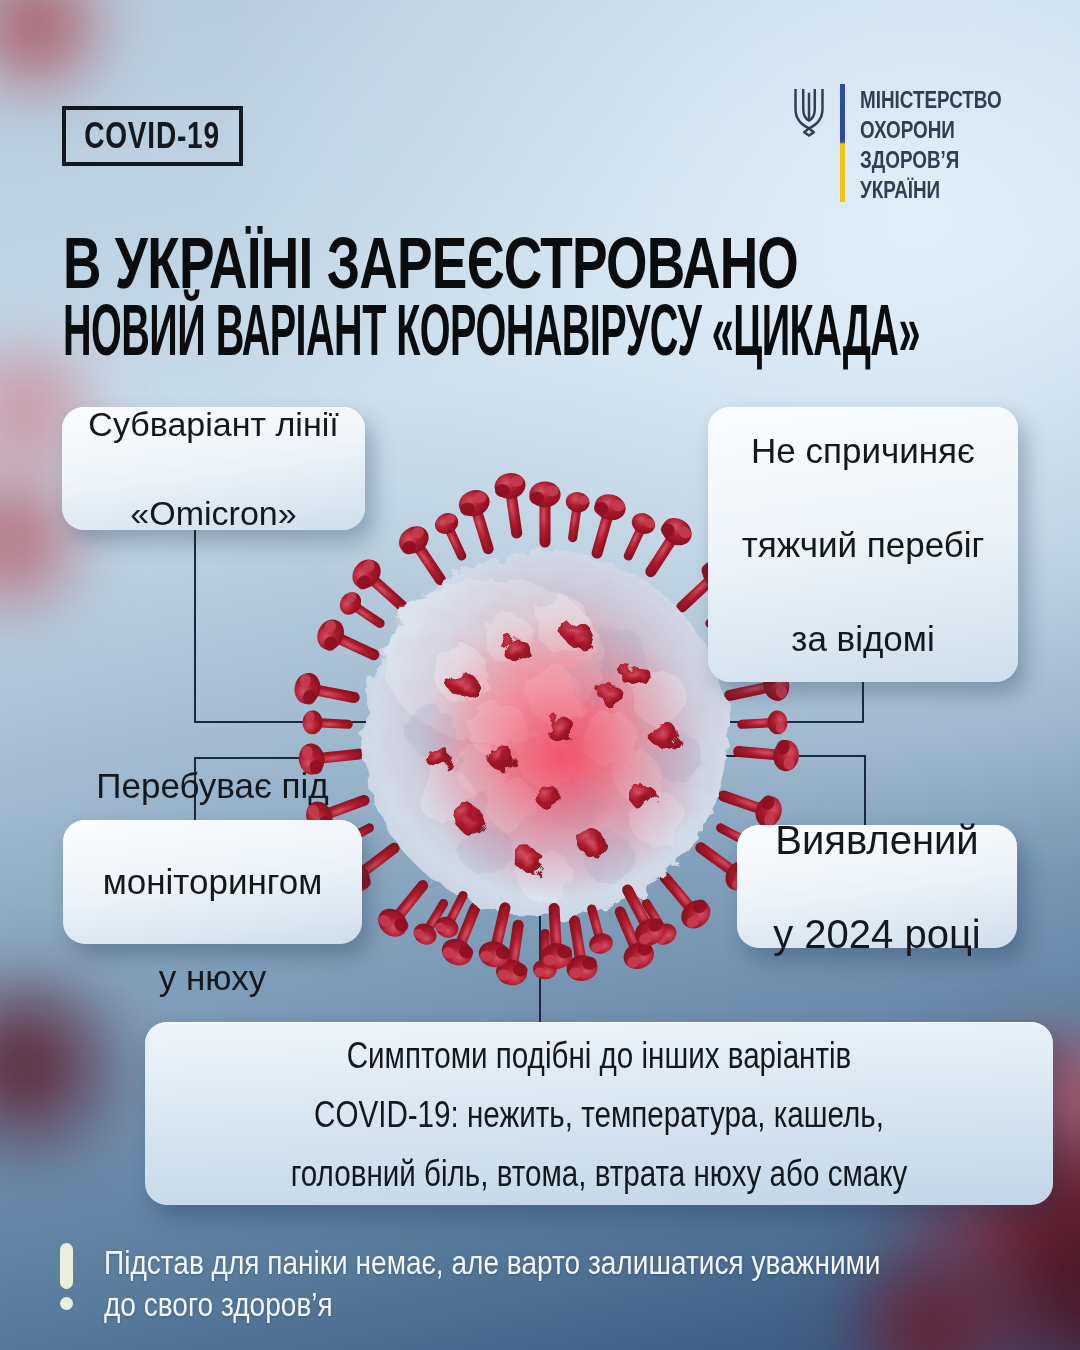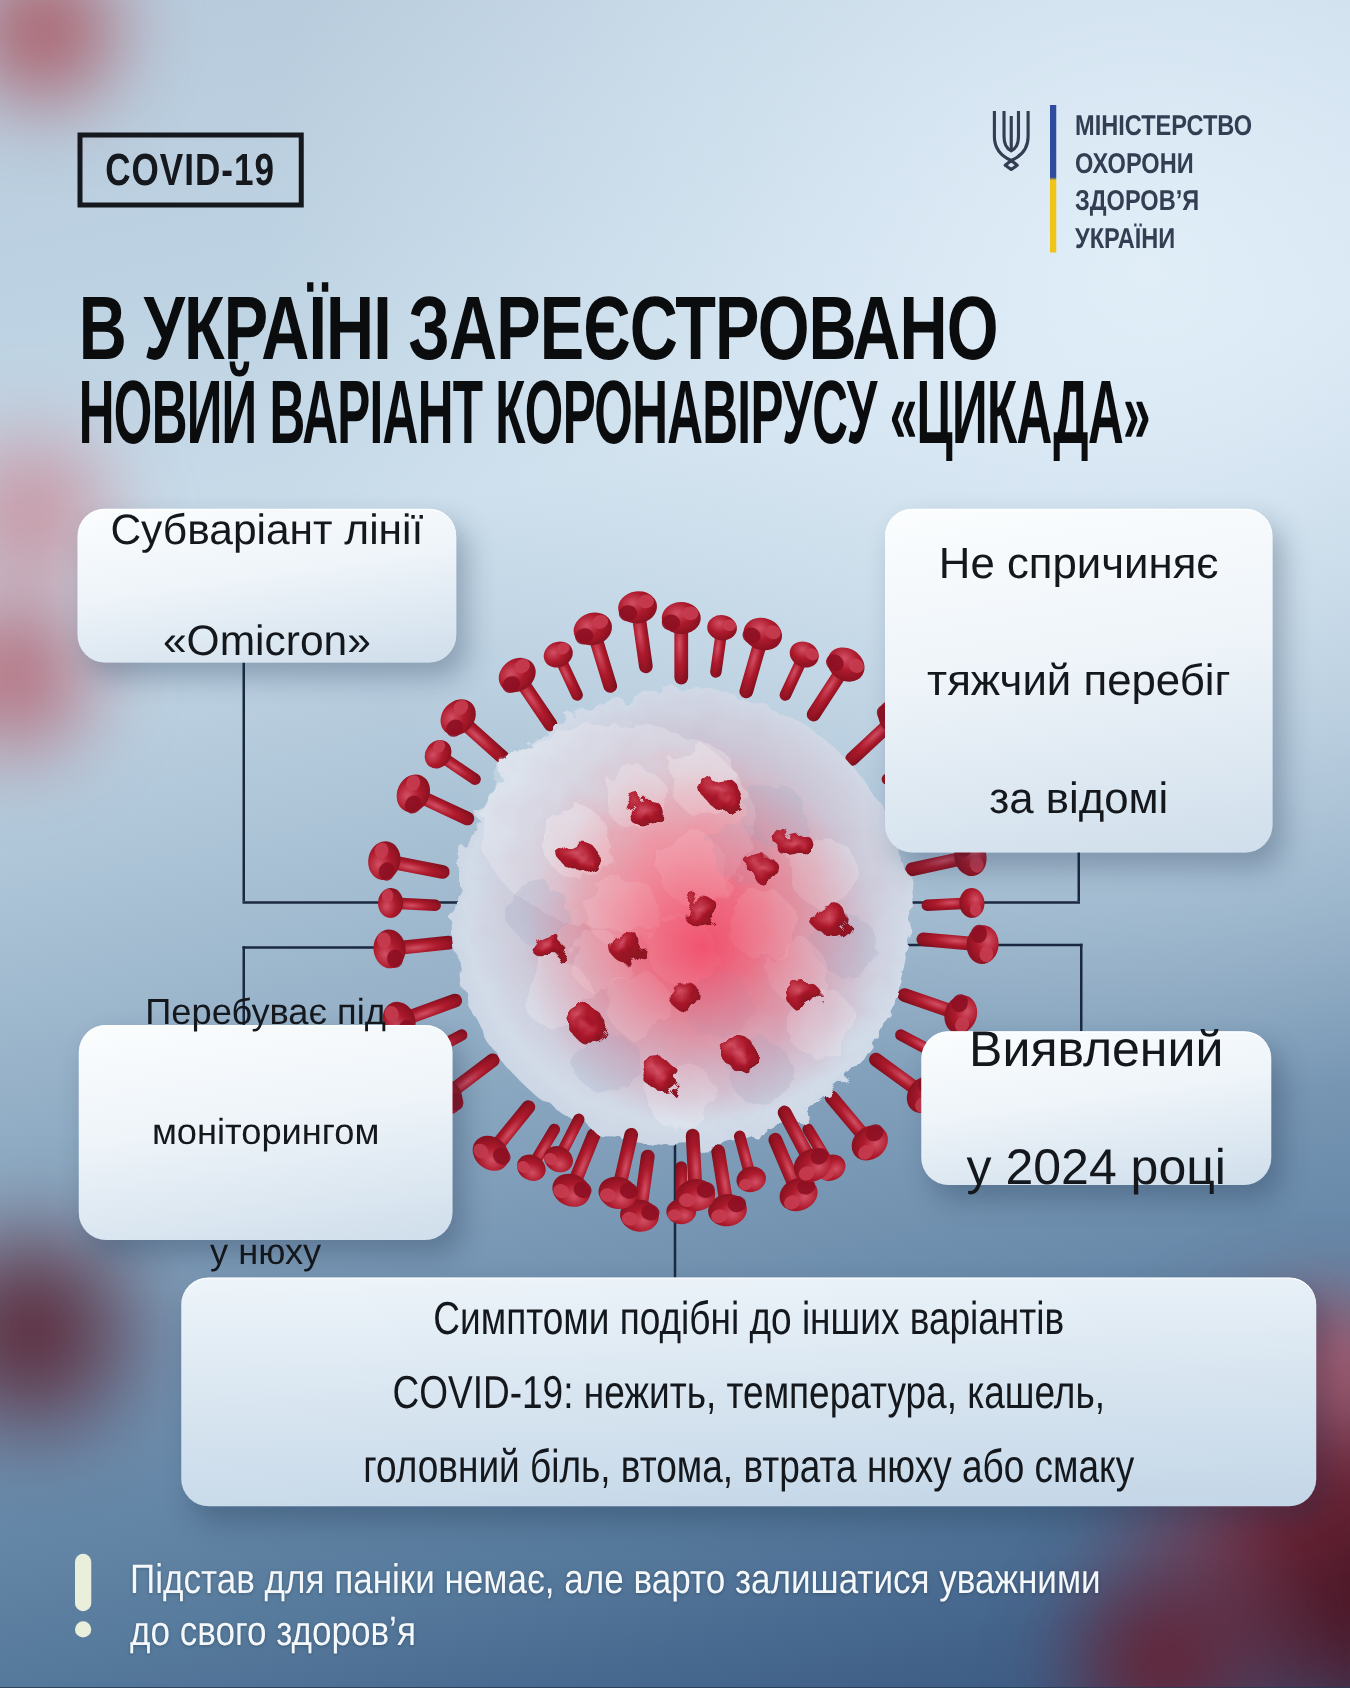--- a/index.html
+++ b/index.html
@@ -43,21 +43,21 @@
 
   .callout{
     position:absolute;border-radius:22px;z-index:5;color:#14181d;text-align:center;
     background:linear-gradient(172deg,#fbfdfe 0%,#eef4f9 45%,#cfdeeb 100%);
     box-shadow:8px 12px 22px rgba(22,44,72,.30), inset 0 1px 0 rgba(255,255,255,.85);
     display:flex;flex-direction:column;align-items:center;justify-content:center;gap:44px;
   }
   .callout .ln{white-space:nowrap;}
   .c1{left:62px;top:407px;width:303px;height:123px;font-size:34px;line-height:45px;}
   .c2{left:708px;top:407px;width:310px;height:275px;font-size:35px;line-height:50px;}
-  .c3{left:63px;top:820px;width:299px;height:172px;font-size:29px;line-height:52px;}
+  .c3{left:63px;top:820px;width:299px;height:124px;font-size:35px;line-height:52px;}
   .c4{left:737px;top:825px;width:280px;height:123px;font-size:40px;line-height:50px;}
   .c5{left:145px;top:1022px;width:908px;height:183px;background:linear-gradient(178deg,#eef5fa 0%,#dce8f2 40%,#c3d6e7 100%);}
   .c5 .sym{position:absolute;left:50%;top:50%;transform:translate(-50%,-50%) scaleX(.8);transform-origin:center;}
   .c5 .ln{font-size:37px;line-height:59px;font-weight:500;}
 
   .virus{position:absolute;left:270px;top:455px;width:550px;height:550px;z-index:4;}
 
   .note{position:absolute;left:0;top:0;z-index:5;}
   .excl-bar{position:absolute;left:60px;top:1243px;width:13px;height:46px;border-radius:7px;background:#e9efda;}
   .excl-dot{position:absolute;left:60px;top:1297px;width:13px;height:13px;border-radius:50%;background:#e9efda;}

